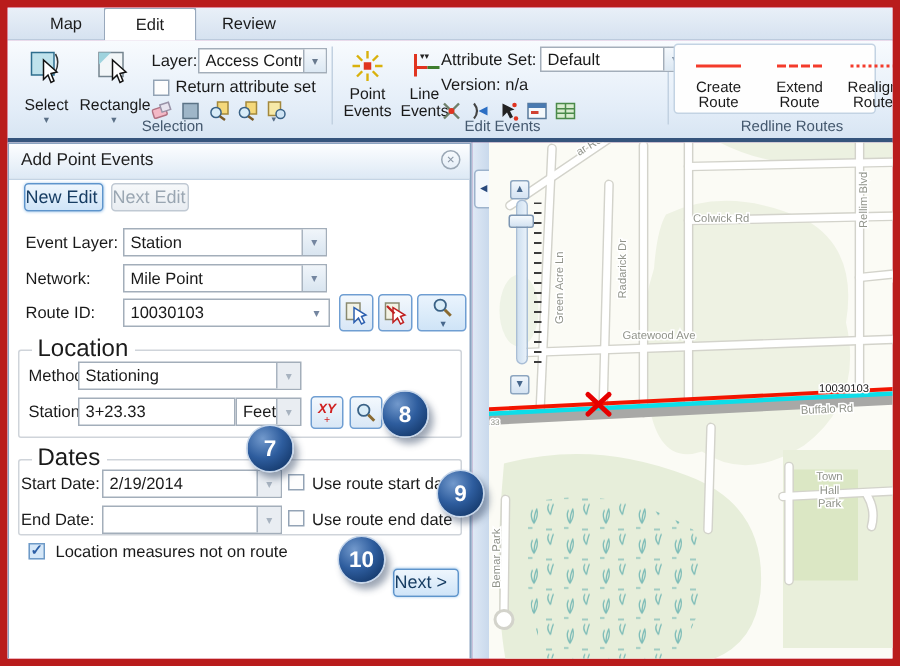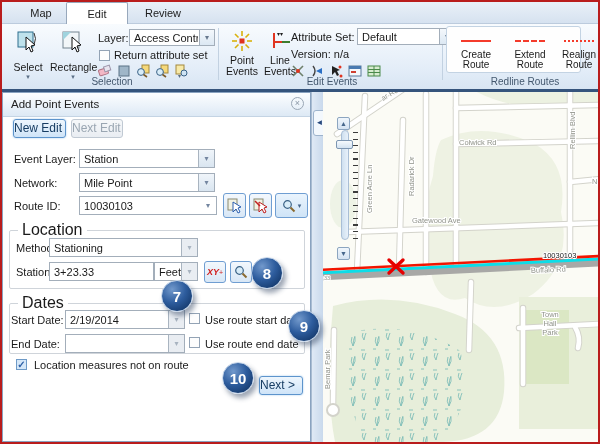--- a/index.html
+++ b/index.html
@@ -1,18 +1,18 @@
 <!DOCTYPE html>
 <html><head>
 <meta charset="utf-8">
 <style>
   * { margin:0; padding:0; box-sizing:border-box; }
   body { background:#888; font-family:"Liberation Sans", sans-serif; }
   .app { position:relative; width:600px; height:444px; background:#f9a8d4;
-         border:2px solid #b91c1c; overflow:hidden; font-size:11px; color:#1a1a1a; }
+         border:5px solid #b91c1c; overflow:hidden; font-size:11px; color:#1a1a1a; }
 
   
   .tabbar { position:absolute; left:0; top:0; width:596px; height:22px;
             background:linear-gradient(#e9f0f8,#d6e2f0); border-bottom:1px solid #bccbdd; }
   .tab { position:absolute; top:0; height:22px; text-align:center; line-height:22px;
          color:#1c1c1c; cursor:default; }
   .tab.active { background:#fff; border:1px solid #98a8bc; border-bottom:none;
                 border-radius:2px 2px 0 0; }
 
   
@@ -62,21 +62,21 @@
   .btn-disabled { background:linear-gradient(#f6f8fa,#e9edf2); border:1px solid #c0c9d3;
                   color:#9aa6b2; line-height:17px; }
   .flabel { position:absolute; font-size:11px; color:#1a1a1a; white-space:nowrap; }
   .field { position:absolute; background:#fff; border:1px solid #a3aeba; height:19px; }
   .field .val { position:absolute; left:4px; top:2px; right:16px; line-height:15px; white-space:nowrap; overflow:hidden; }
   .field .arrow { position:absolute; right:0; top:0; bottom:0; width:16px;
                   background:linear-gradient(#f0f5fa,#d9e5f0); border-left:1px solid #a9b4c0;
                   color:#7486a0; font-size:8px; text-align:center; line-height:17px; }
   .field .arrow.dim { background:#e9edf2; color:#a8b3c0; }
   .sqbtn { position:absolute; background:linear-gradient(#f3f8fd,#d8e7f6); border:1px solid #6f9ed2;
-           border-radius:3px; display:flex; align-items:center; justify-content:center; }
+           border-radius:3px; display:flex; align-items:center; justify-content:center;flex-direction:column; }
   fieldset.grp { position:absolute; border:1px solid #cfd4da; border-radius:2px; }
   fieldset.grp legend { margin-left:8px; padding:0 4px; font-size:16px; color:#1a1a1a; }
 
   
   .splitter { position:absolute; left:309px; top:90px; width:12px; height:350px;
               background:linear-gradient(90deg,#dfe9f5,#c9d9ec); border-left:1px solid #a9bcd2; }
   .collapse-tab { position:absolute; left:311px; top:108px; width:13px; height:26px;
                   background:#f3f8fd; border:1px solid #9db3cc; border-radius:3px;
                   color:#27487c; font-size:8px; line-height:24px; text-align:center; }
   .map { position:absolute; left:321px; top:90px; width:275px; height:350px;
@@ -462,15 +462,15 @@
     <div class="zoom-btn" style="left:14px;top:25px;">▲</div>
     <div class="zoom-track"></div>
     <div class="zoom-ticks"></div>
     <div class="zoom-thumb"></div>
     <div class="zoom-btn" style="left:14px;top:155px;">▼</div>
   </div>
 
   <div class="callout" style="left:159px;top:278px;">7</div>
   <div class="callout" style="left:249px;top:255px;">8</div>
   <div class="callout" style="left:286px;top:308px;">9</div>
-  <div class="callout" style="left:220px;top:360px;">10</div>
+  <div class="callout" style="left:220px;top:352px;">10</div>
 
 </div>
 
 </body></html>

